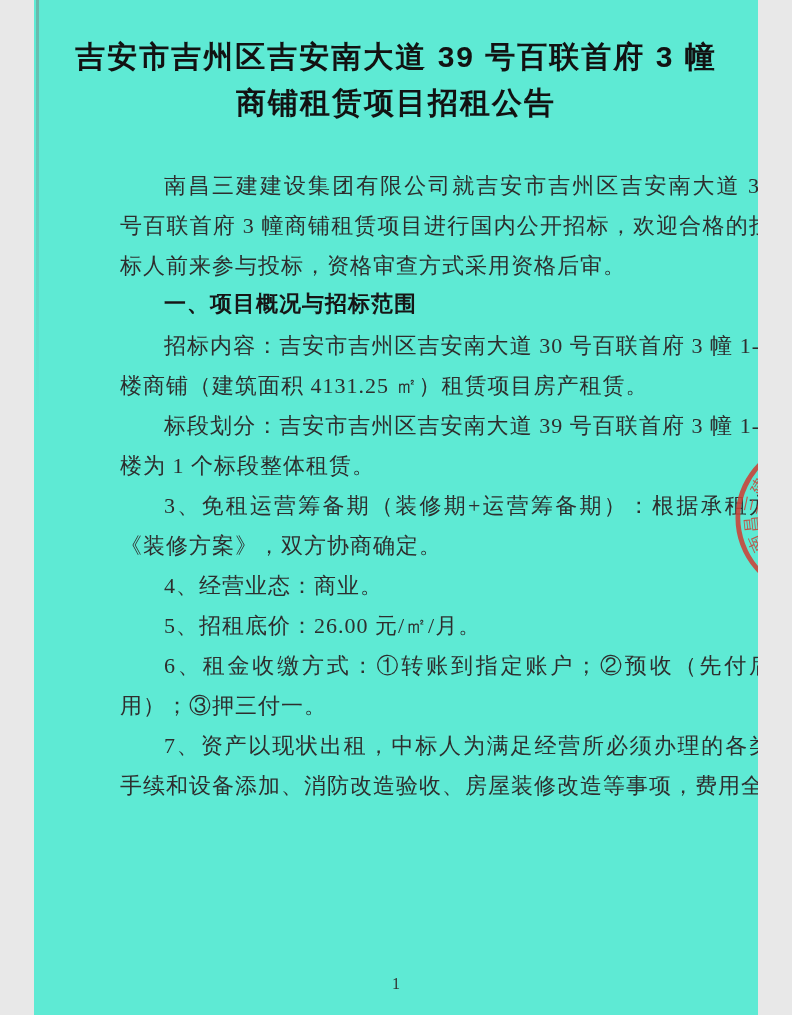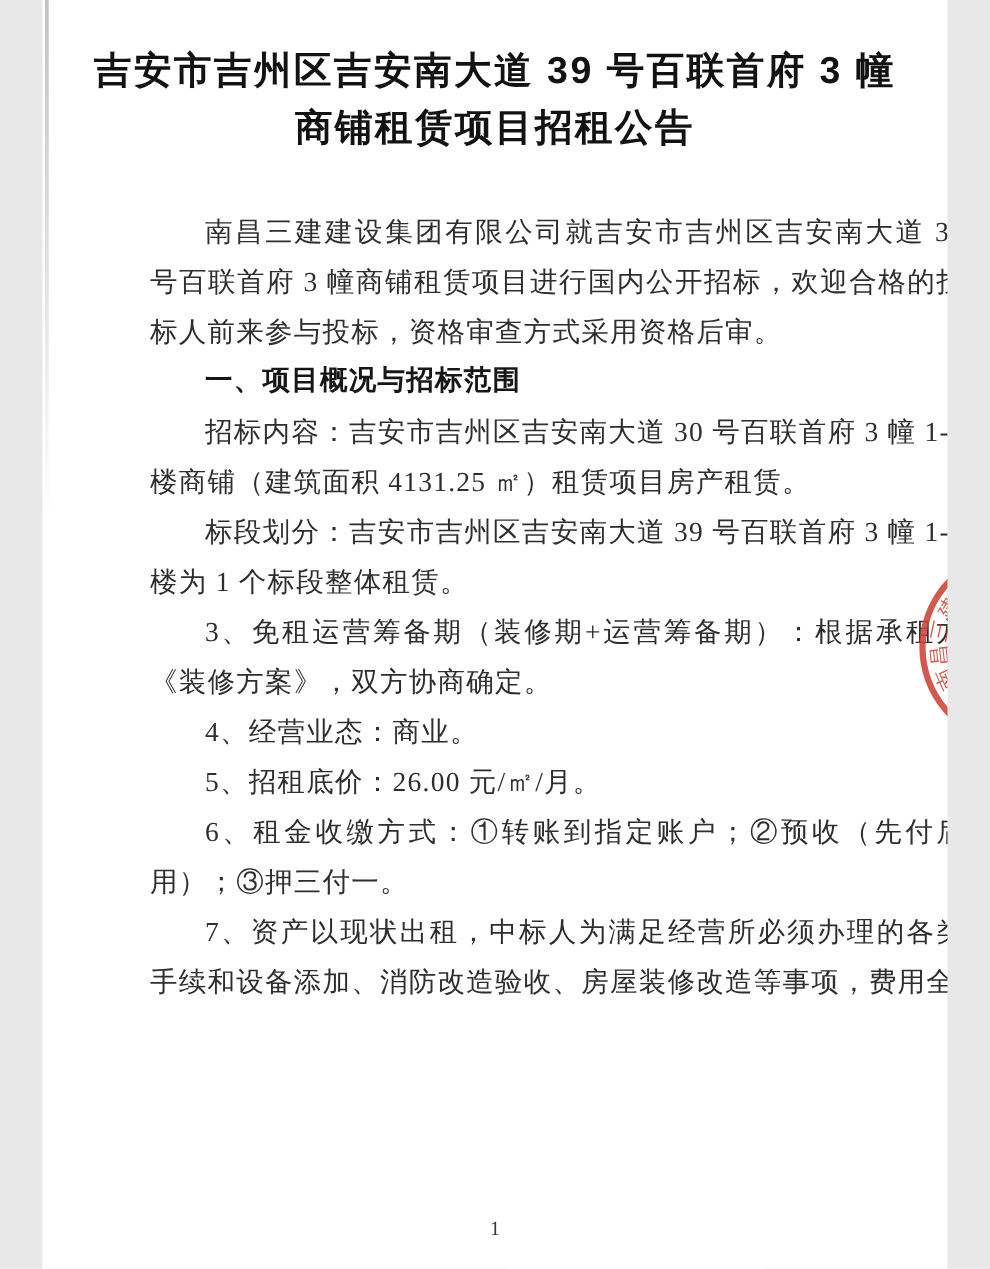--- a/index.html
+++ b/index.html
@@ -2,21 +2,21 @@
 <html><head>
 <meta charset="utf-8">
 <style>
   html, body { margin: 0; padding: 0; }
   body { background: #e8e8e8; }
   .page {
     position: relative;
     width: 724px;
     height: 1015px;
     margin: 0 auto;
-    background: #ffffff;
+    background: #5eead4;
     overflow: hidden;
     font-family: "Liberation Serif", serif;
     color: #2d2d2d;
   }
   .scan-edge {
     position: absolute;
     left: 2px; top: 0;
     width: 3px; height: 420px;
     background: linear-gradient(to bottom, rgba(120,120,120,.45), rgba(120,120,120,0));
     pointer-events: none;

